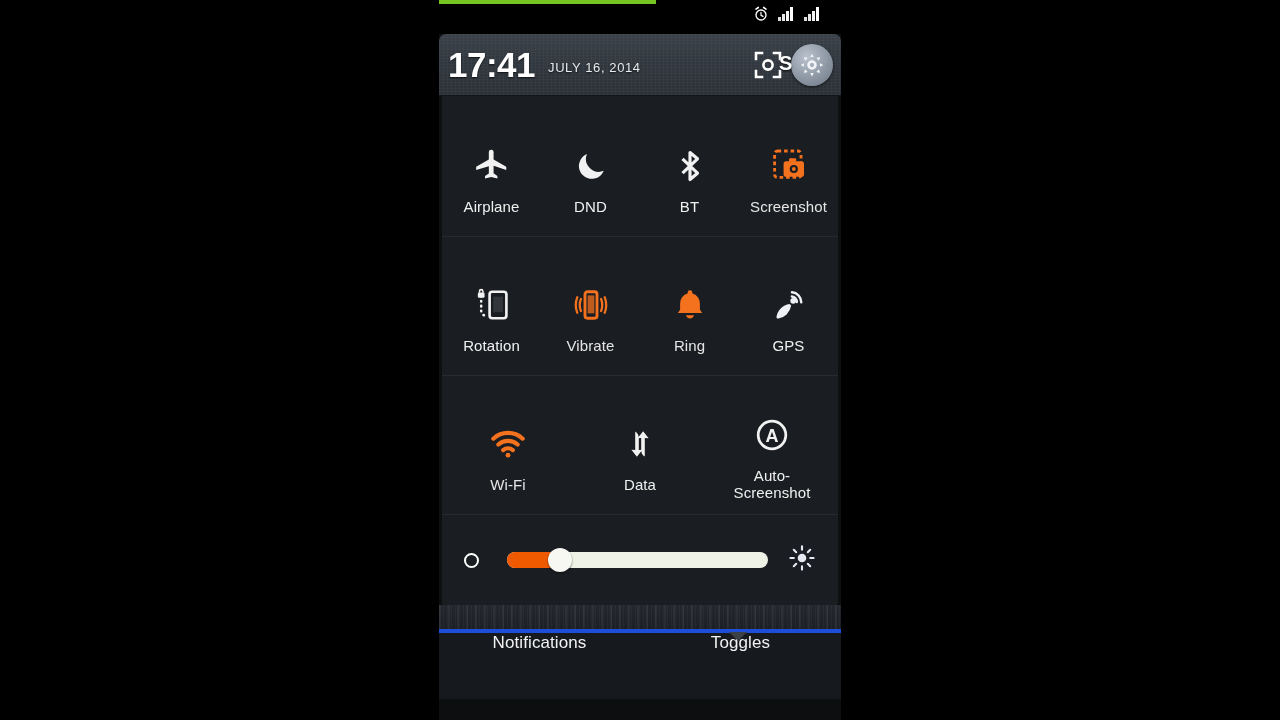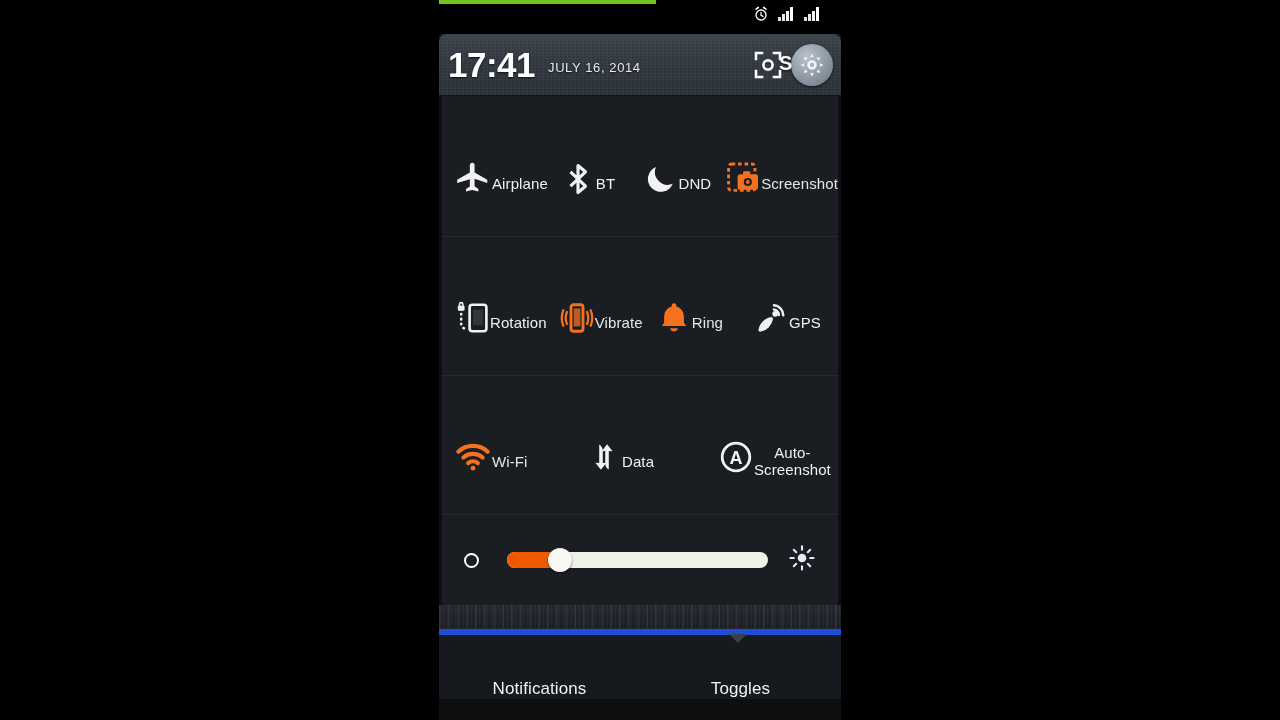--- a/index.html
+++ b/index.html
@@ -143,26 +143,25 @@
   }
   .toggle-row.slider-row {
     height: 90px;
     border-bottom: none;
     align-items: center;
     padding: 0 22px;
   }
   .toggle-cell {
     flex: 1;
     display: flex;
-    flex-direction: row;
-    align-items: center;
-    justify-content: flex-start;
+    flex-direction: column;
+    align-items: center;
+    justify-content: center;
     padding-top: 24px;
     cursor: default;
-    margin-left: 12px;
   }
   .toggle-icon {
     height: 46px;
     display: flex;
     align-items: center;
     justify-content: center;
   }
   .toggle-label {
     margin-top: 10px;
     font-size: 15px;
@@ -222,23 +221,23 @@
       repeating-linear-gradient(90deg, rgba(255,255,255,0.03) 0 1px, rgba(0,0,0,0) 1px 4px),
       linear-gradient(180deg, #24282e 0%, #1c2026 100%);
     border-top: 1px solid #2c3views;
   }
 
   
   .tabbar {
     position: relative;
     height: 70px;
     background: #16191d;
-    border-top: 6px solid #1d4ed8;
-    display: flex;
-    align-items: flex-end;
+    border-top: 4px solid #1d4ed8;
+    display: flex;
+    align-items: flex-start;
   }
   .tab {
     flex: 1;
     text-align: center;
     color: #f2f2f2;
     font-size: 17px;
     letter-spacing: 0.1px;
   }
   .tab-caret {
     position: absolute;
@@ -343,32 +342,32 @@
           <div class="toggle-icon">
             <svg width="38" height="38" viewBox="0 0 24 24">
                 <path fill="#f2f2f2" d="M21 14.5v-2l-8-4.6V3.2a1.5 1.5 0 0 0-3 0v4.7l-8 4.6v2l8-2.4v4.6l-2.4 1.6v1.6l3.9-1 3.9 1v-1.6L13 16.5v-4.6z"></path>
               </svg>
           </div>
           <div class="toggle-label">Airplane</div>
         </div>
         <div class="toggle-cell">
           <div class="toggle-icon">
             <svg width="36" height="36" viewBox="0 0 24 24">
+                <path fill="#f2f2f2" d="M20.5 15.2A8.6 8.6 0 0 1 9.3 4a8.6 8.6 0 1 0 11.2 11.2z"></path>
+              </svg>
+          </div>
+          <div class="toggle-label">DND</div>
+        </div>
+        <div class="toggle-cell">
+          <div class="toggle-icon">
+            <svg width="36" height="36" viewBox="0 0 24 24">
                 <path fill="none" stroke="#f2f2f2" stroke-width="2.1" stroke-linejoin="round" d="M7 7.2 L17 16.8 L12 21 V3 L17 7.2 L7 16.8"></path>
               </svg>
           </div>
           <div class="toggle-label">BT</div>
-        </div>
-        <div class="toggle-cell">
-          <div class="toggle-icon">
-            <svg width="36" height="36" viewBox="0 0 24 24">
-                <path fill="#f2f2f2" d="M20.5 15.2A8.6 8.6 0 0 1 9.3 4a8.6 8.6 0 1 0 11.2 11.2z"></path>
-              </svg>
-          </div>
-          <div class="toggle-label">DND</div>
         </div>
         <div class="toggle-cell">
           <div class="toggle-icon">
             <svg width="36" height="36" viewBox="0 0 30 30">
               <rect x="3" y="2.5" width="22" height="22" rx="2.5" fill="none" stroke="#f4711e" stroke-width="2.4" stroke-dasharray="3 2.4"></rect>
               <rect x="10.5" y="11" width="17" height="13" rx="2.2" fill="#f4711e"></rect>
               <rect x="15" y="8.5" width="6" height="3" rx="1" fill="#f4711e"></rect>
               <circle cx="19" cy="17.5" r="3.4" fill="#1a1d21"></circle>
               <circle cx="19" cy="17.5" r="1.6" fill="#f4711e"></circle>
             </svg>

